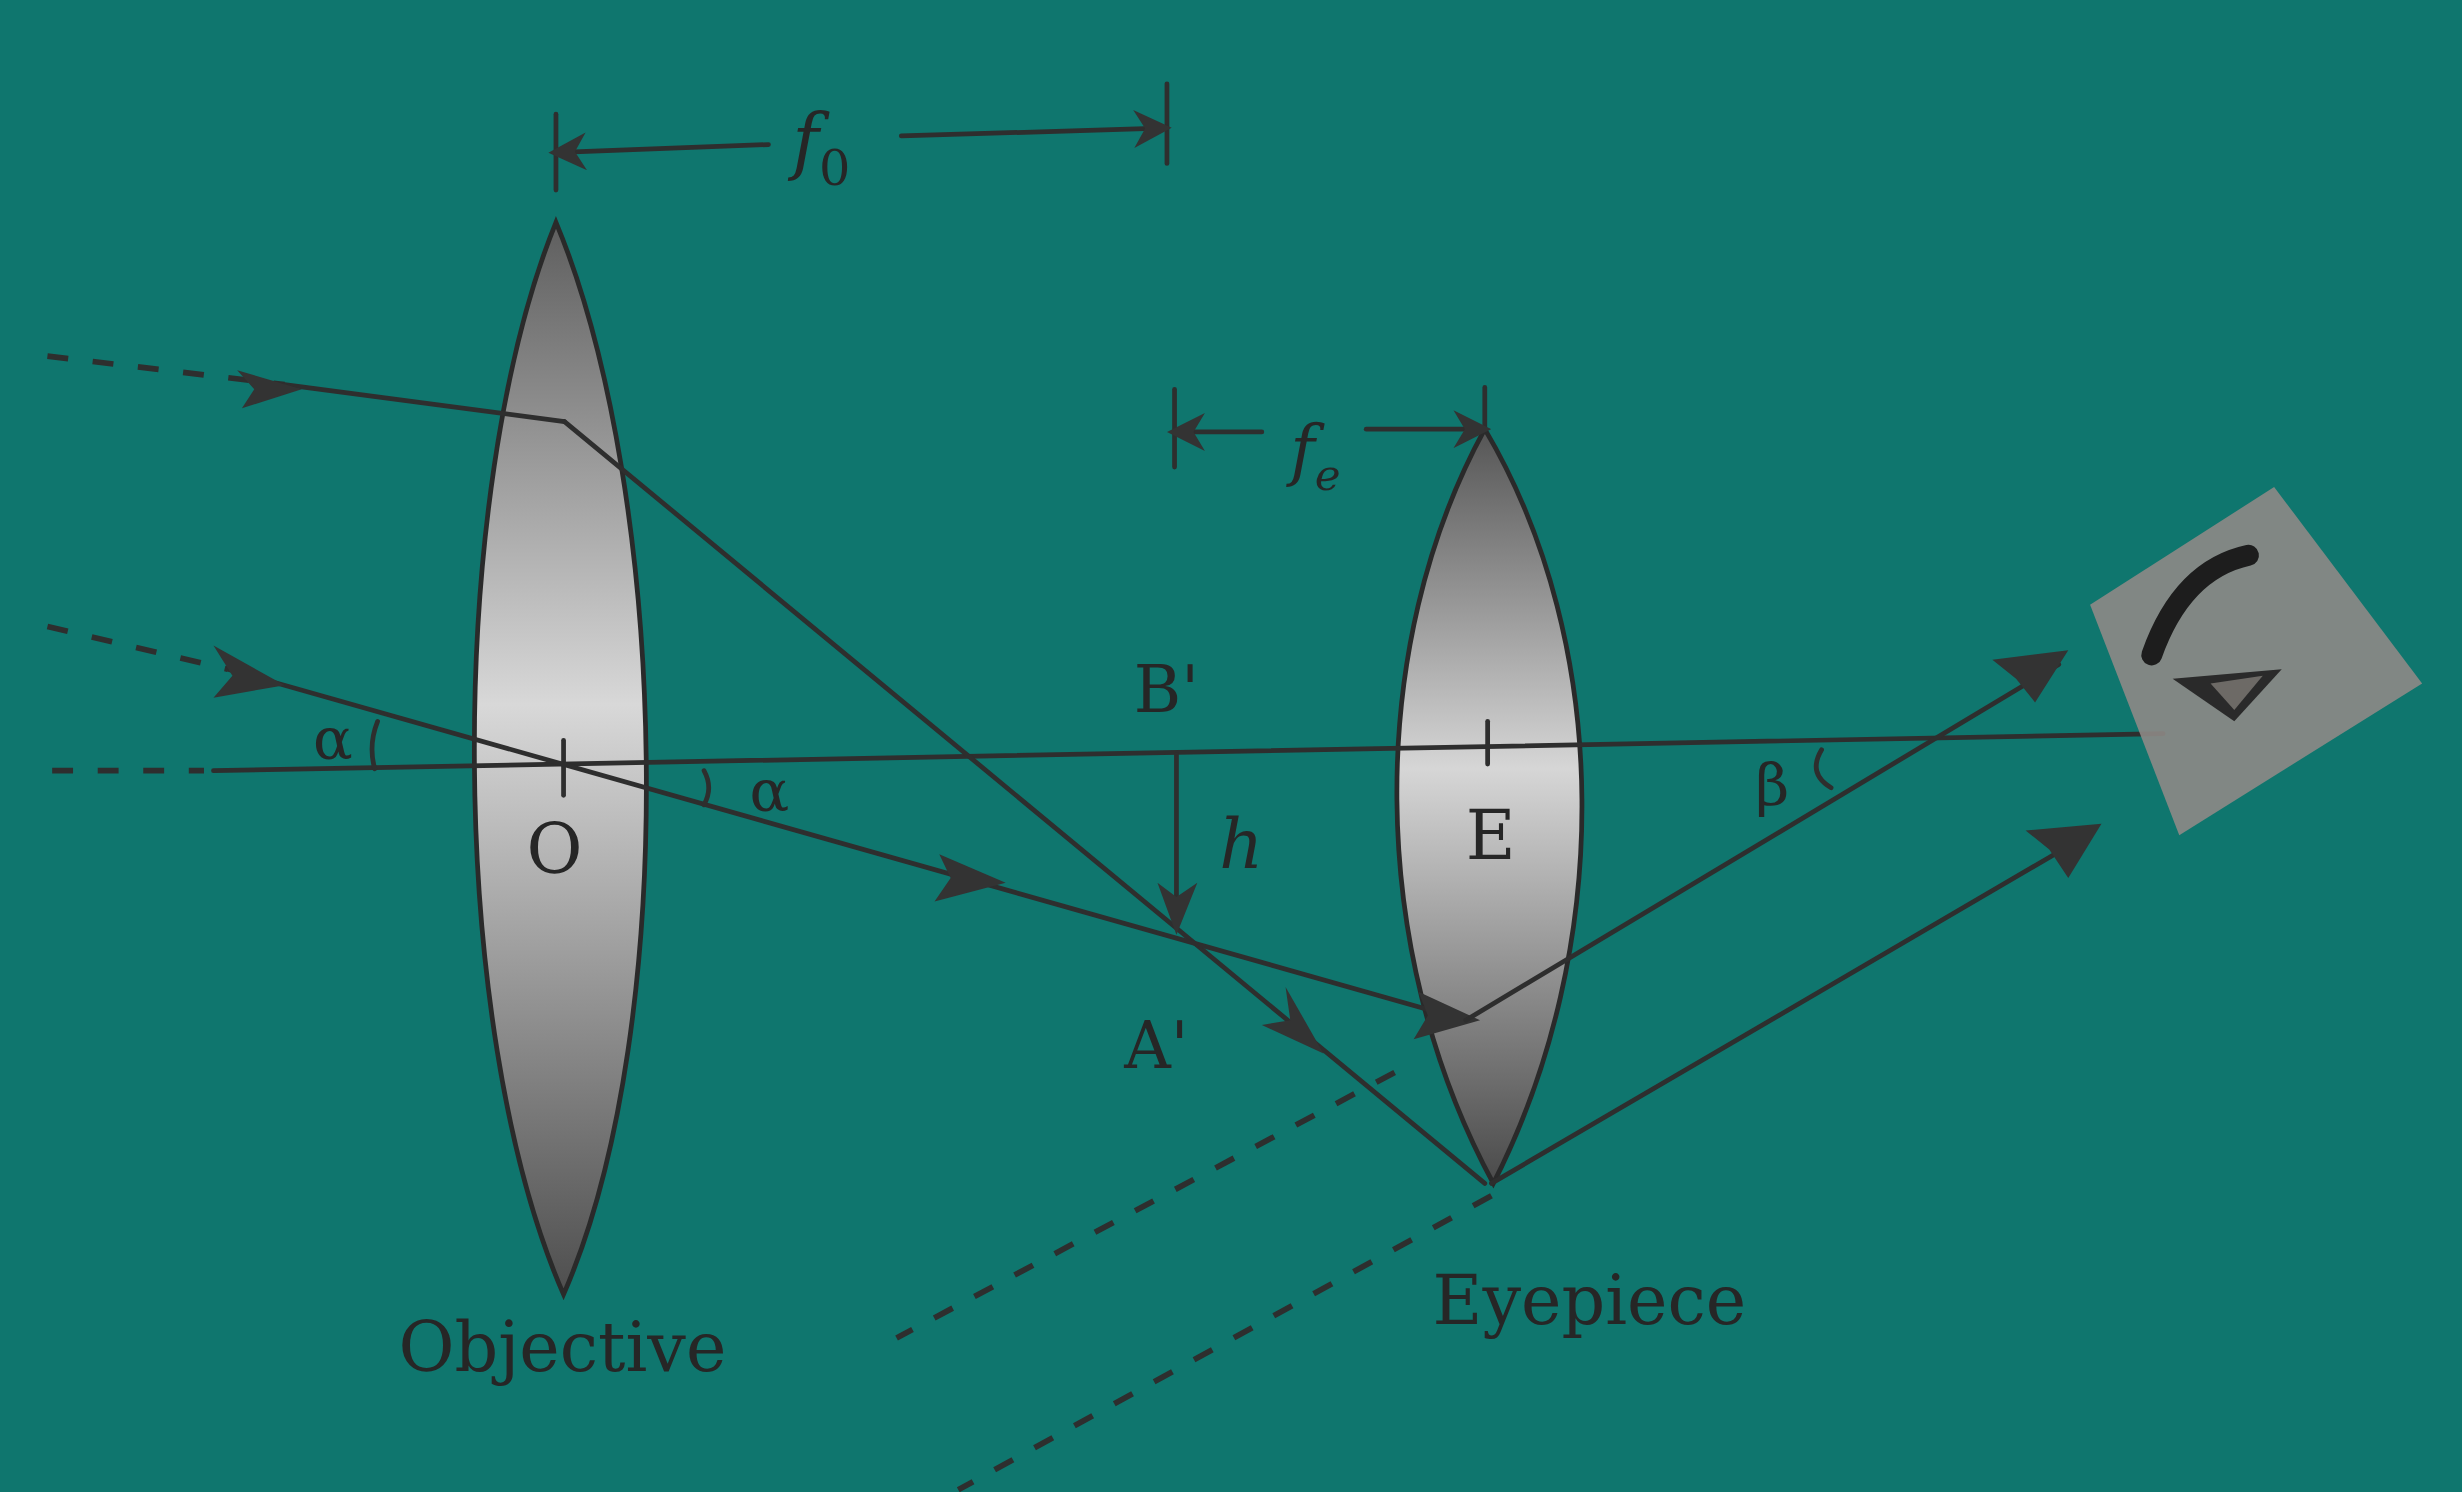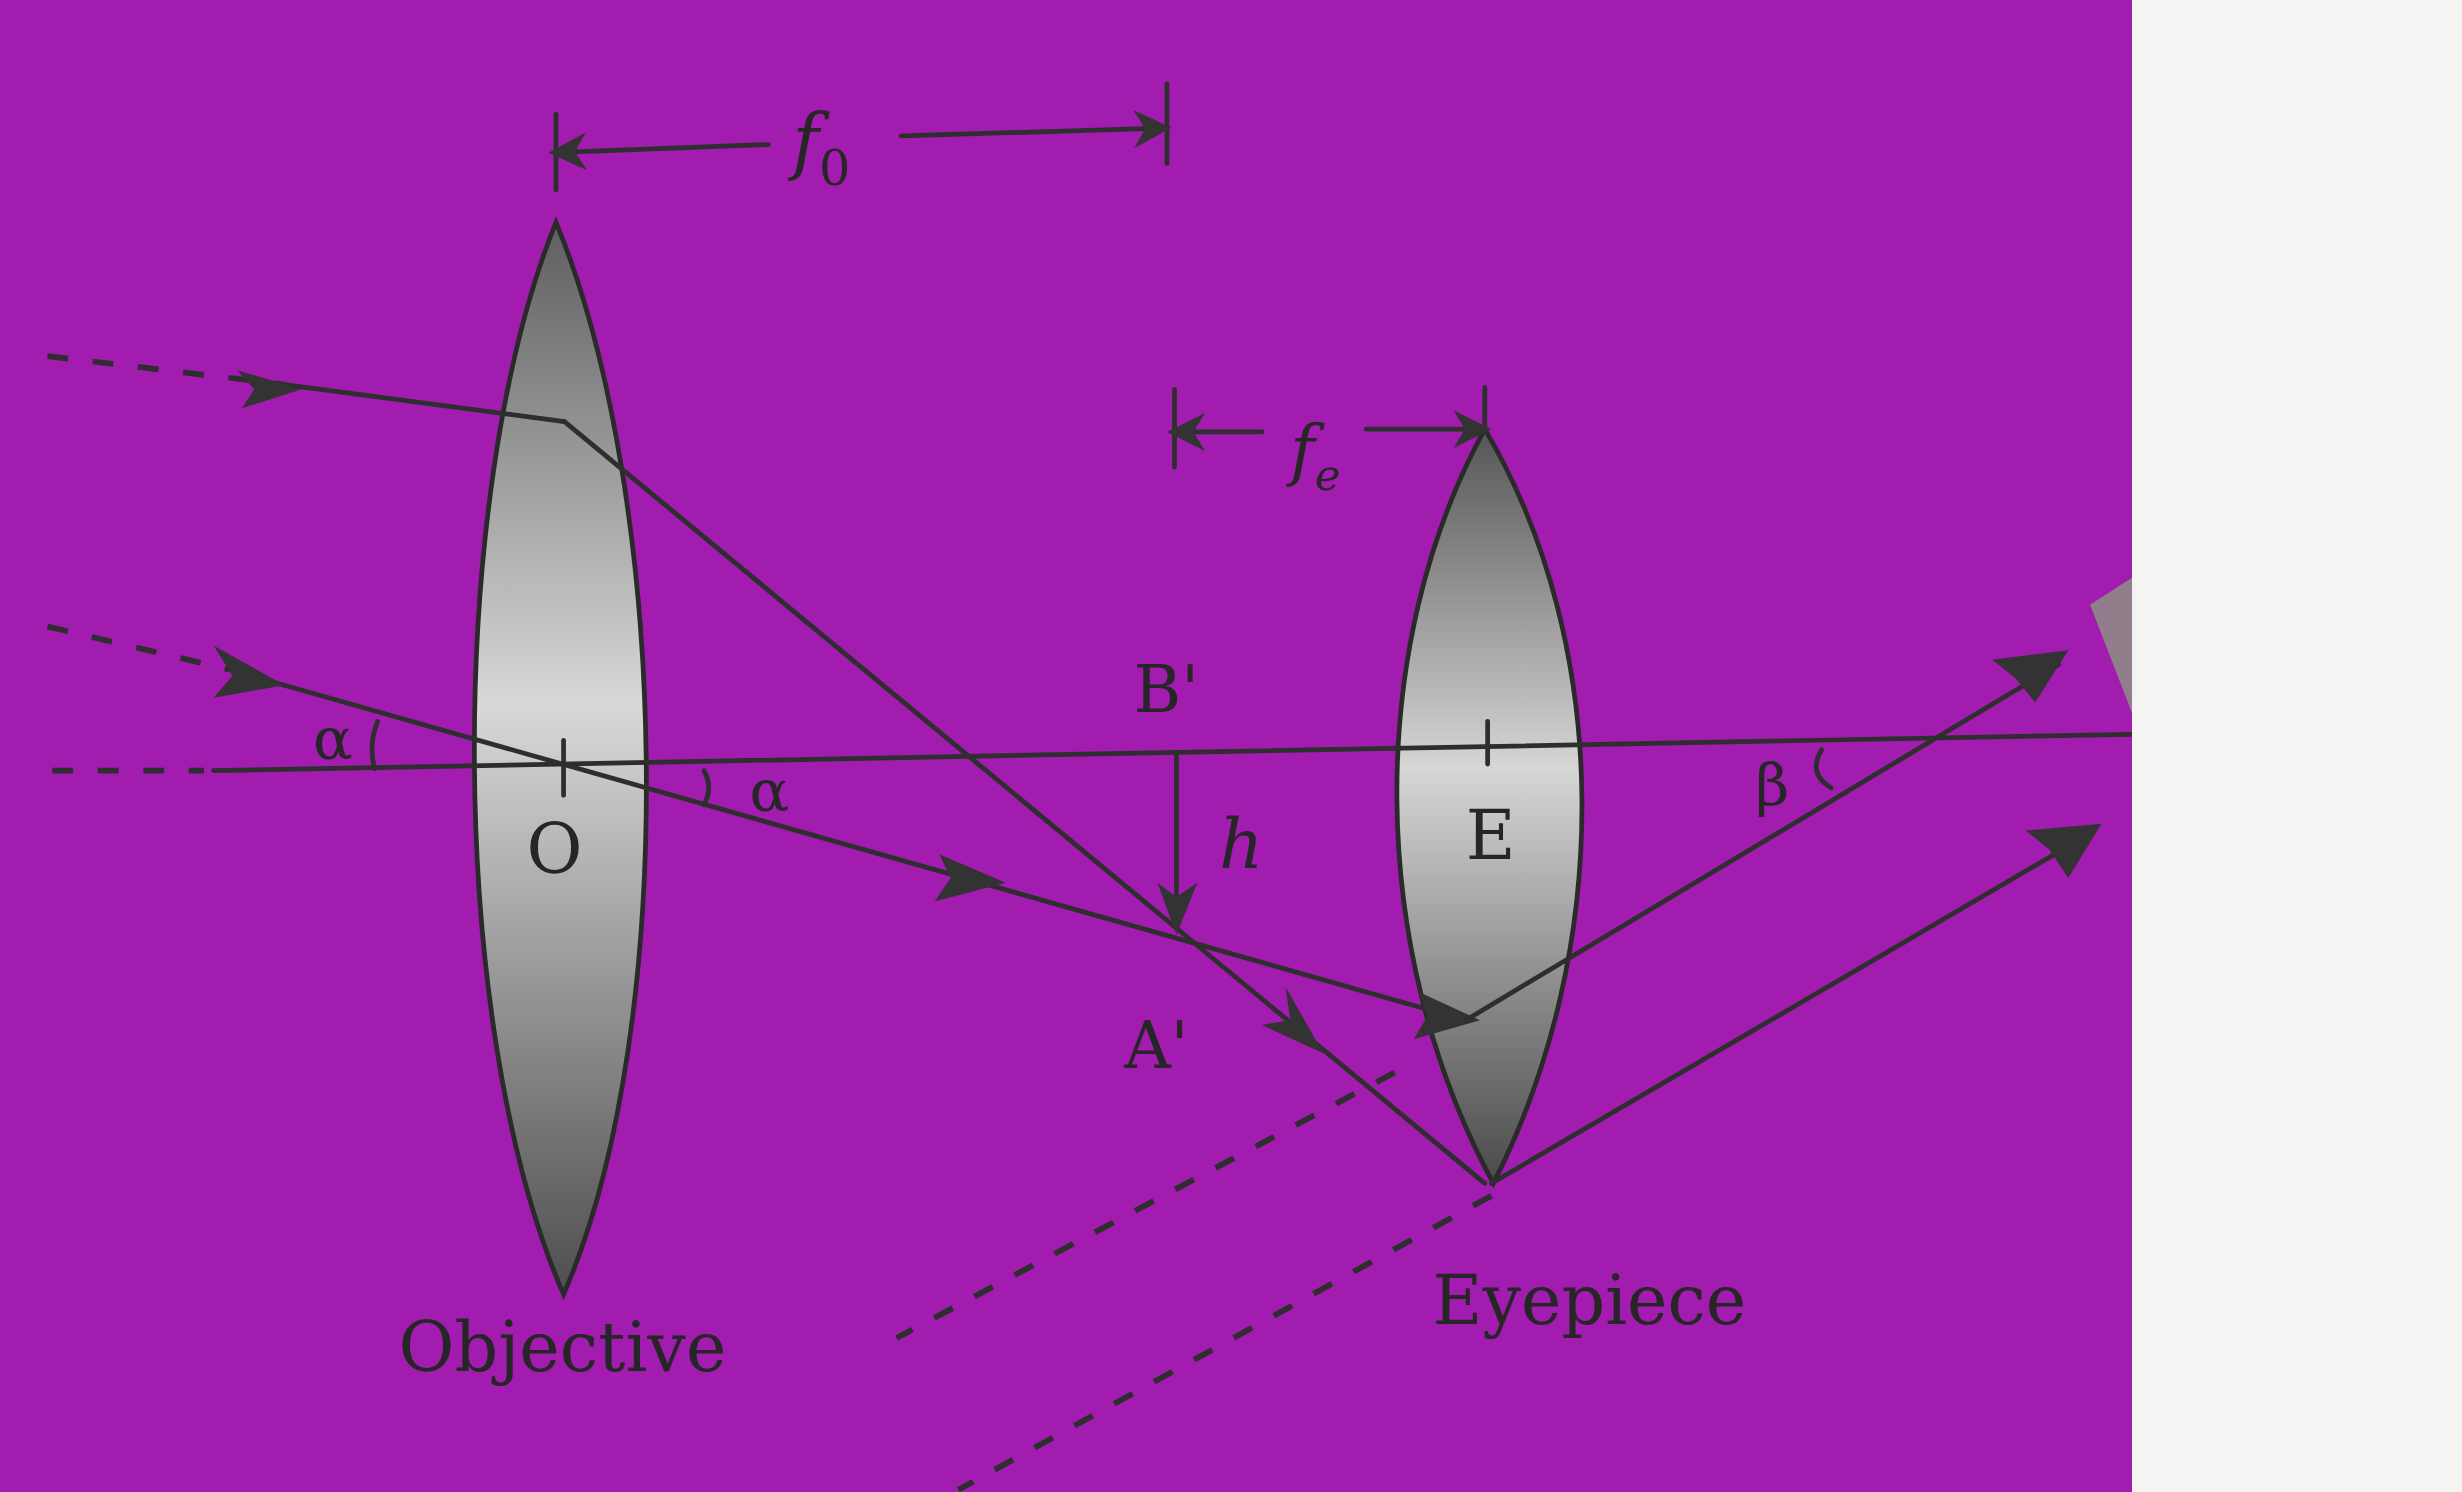--- a/index.html
+++ b/index.html
@@ -1,16 +1,16 @@
 <!DOCTYPE html>
 <html style="font-size:15px"><head>
 <meta charset="utf-8">
 <style>
   html,body{margin:0;padding:0;background:#f4f4f2;}
-  #stage{position:relative;width:2132px;height:1493px;overflow:hidden;background:#a21caf;}
+  #stage{position:relative;width:2462px;height:1493px;overflow:hidden;background:#0f766e;}
   svg{position:absolute;left:0;top:0;}
   .ray{stroke:#2e2e2e;stroke-width:5;fill:none;stroke-linecap:round;}
   .dash{stroke:#2e2e2e;stroke-width:6;fill:none;stroke-dasharray:22 26;}
   .lbl{font-family:"DejaVu Serif","Liberation Serif",serif;fill:#262626;}
   .it{font-style:italic;}
 </style>
 </head>
 <body>
 
 <div id="stage">

